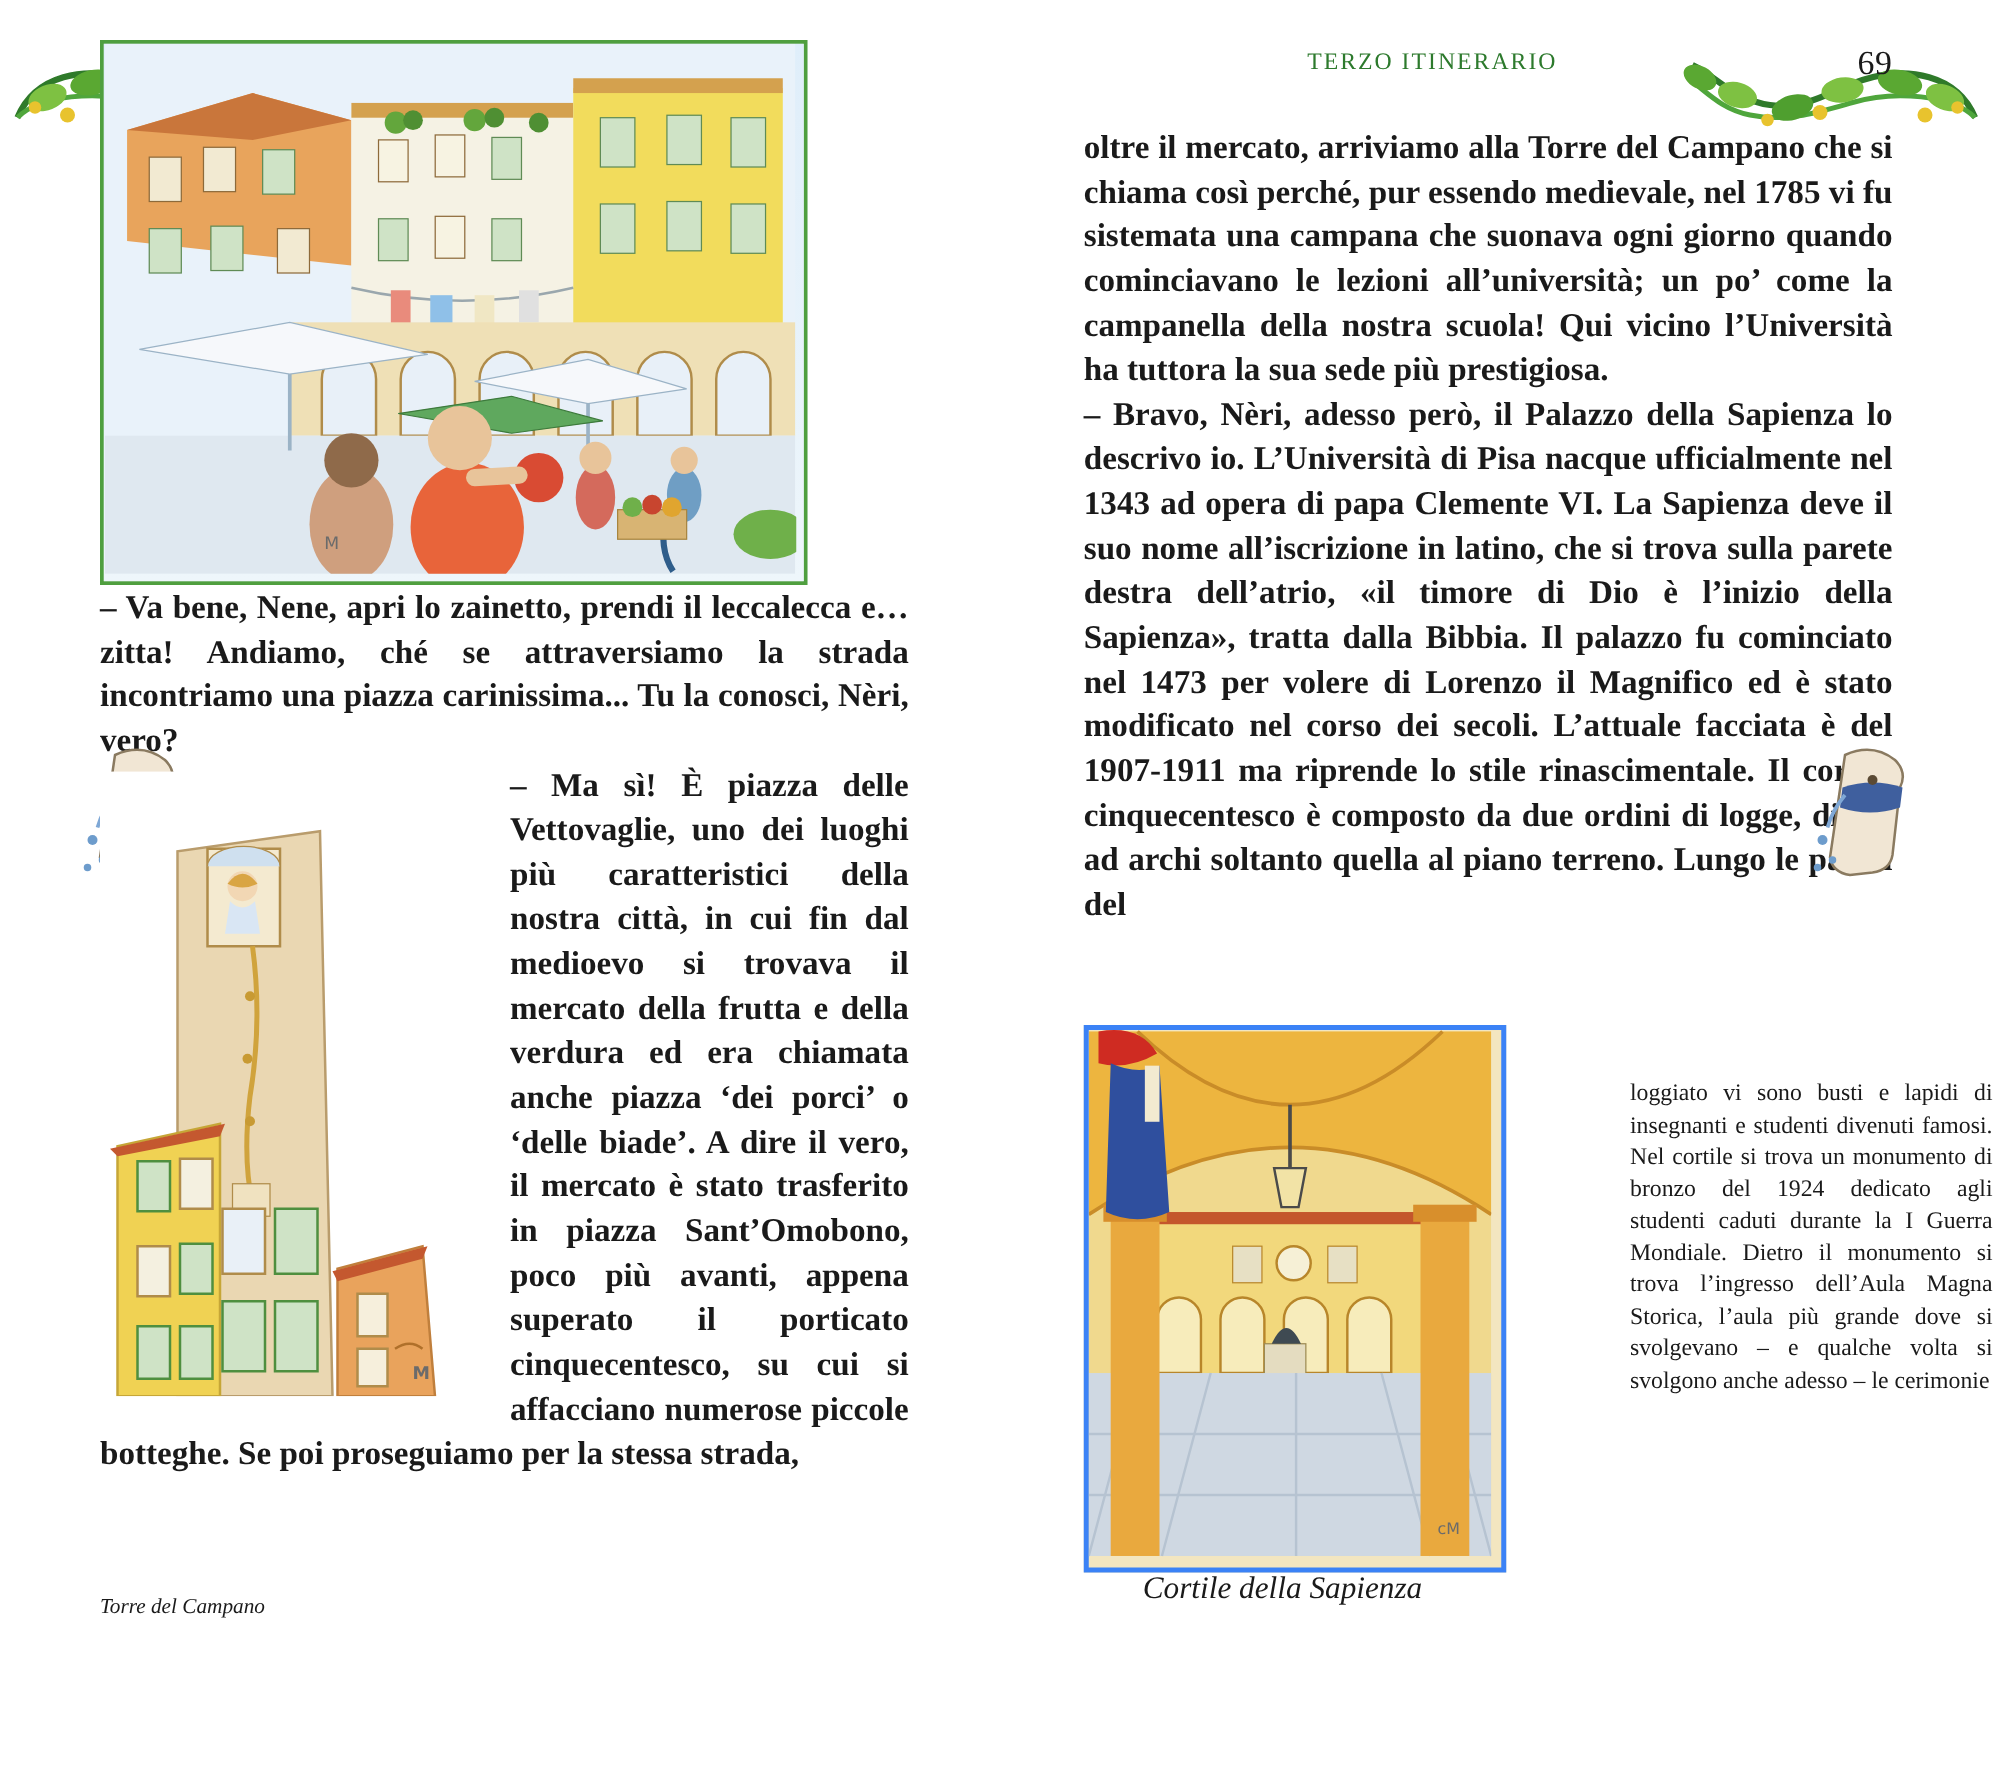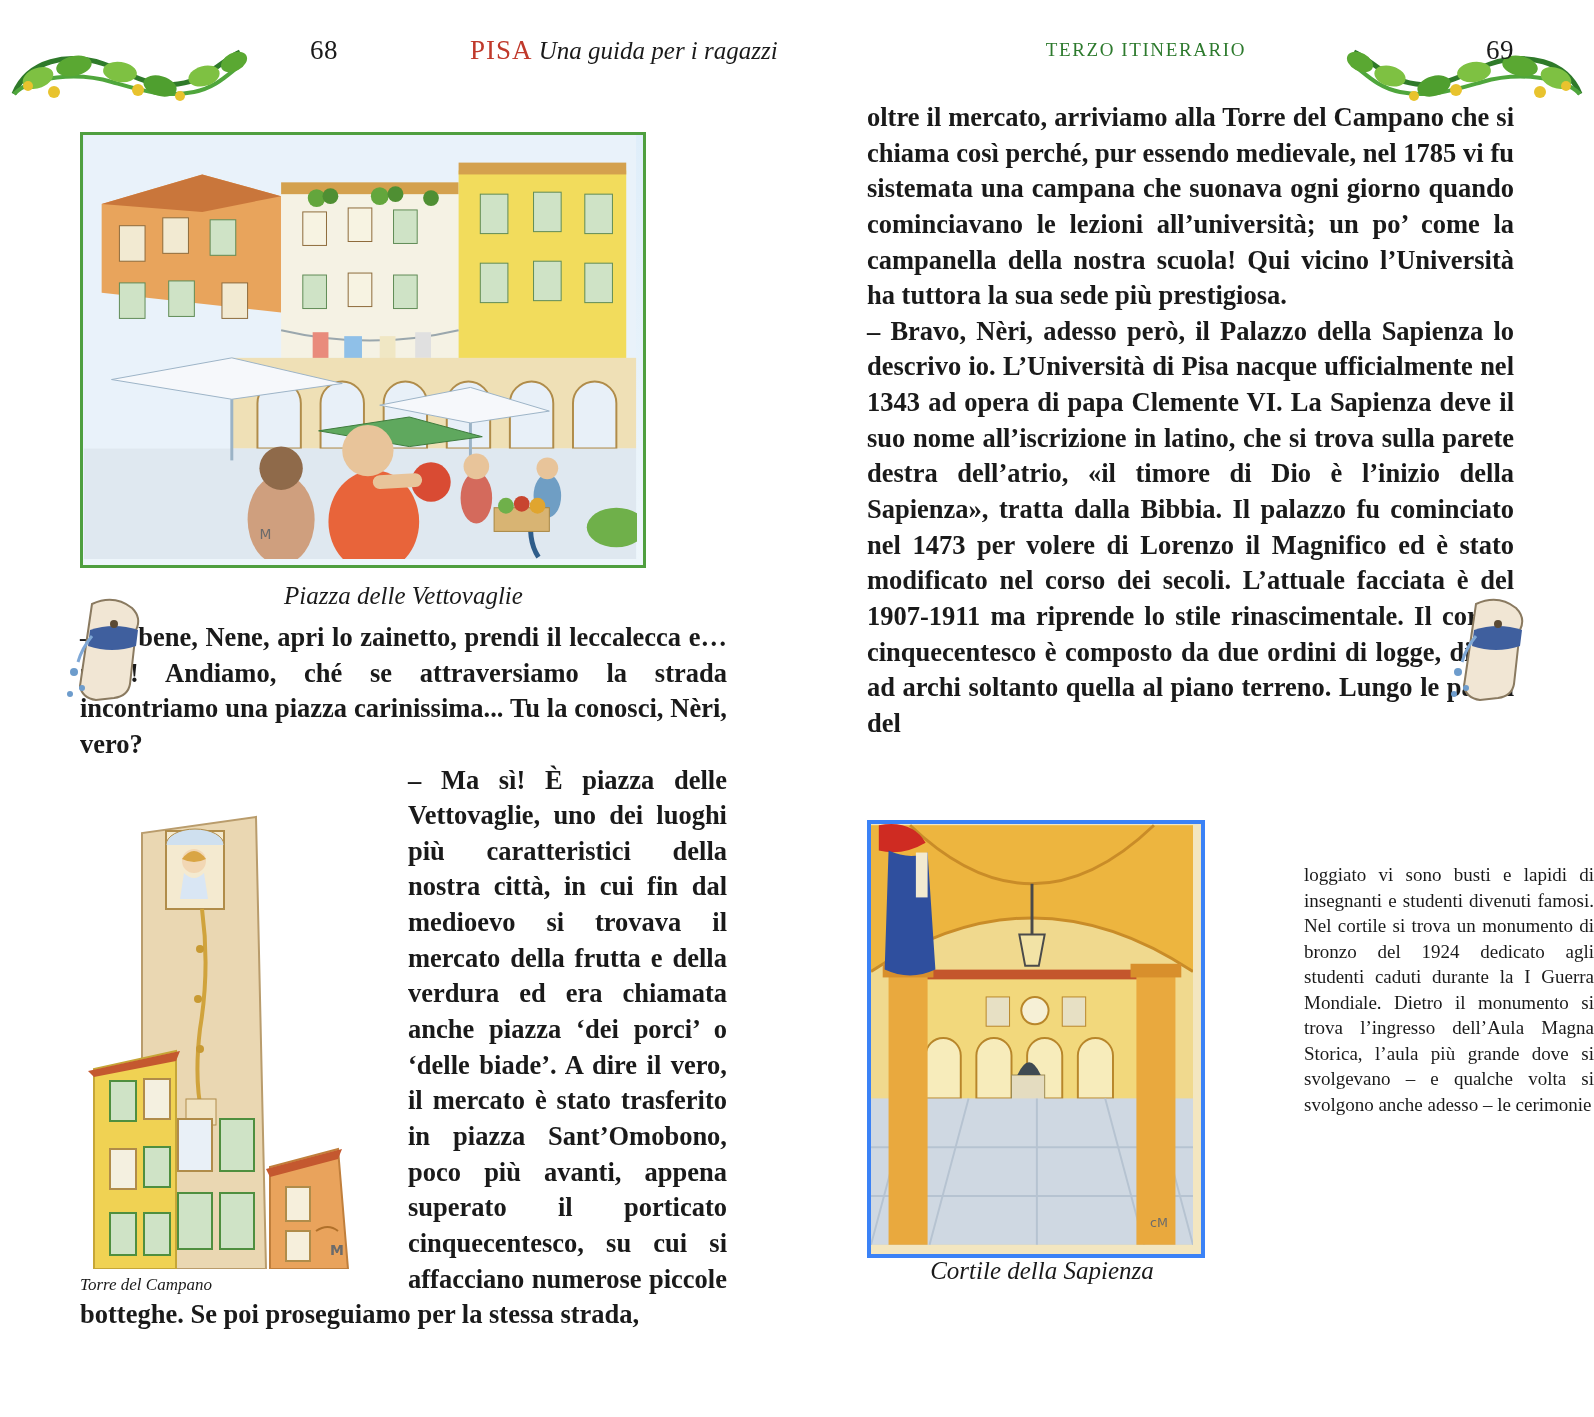--- a/index.html
+++ b/index.html
@@ -178,27 +178,20 @@
       <ellipse cx="112" cy="30" rx="17" ry="10" fill="#7ec142" transform="rotate(8 112 30)"></ellipse>
       <ellipse cx="152" cy="44" rx="17" ry="10" fill="#4f9f2f" transform="rotate(16 152 44)"></ellipse>
       <ellipse cx="196" cy="34" rx="16" ry="10" fill="#7ec142" transform="rotate(-16 196 34)"></ellipse>
       <ellipse cx="226" cy="20" rx="14" ry="9" fill="#5aa832" transform="rotate(-28 226 20)"></ellipse>
       <circle cx="46" cy="50" r="6" fill="#e8c32e"></circle>
       <circle cx="130" cy="48" r="6" fill="#e8c32e"></circle>
       <circle cx="20" cy="44" r="5" fill="#e8c32e"></circle>
       <circle cx="172" cy="54" r="5" fill="#e8c32e"></circle>
     </svg>
 
-    <div class="runhead runhead-left hl-left">
-      <span class="folio">68</span>
-      <span class="runtitle">
-        <span class="brand">PISA</span>
-        <span class="sub">Una guida per i ragazzi</span>
-      </span>
-    </div>
 
     <div class="illus frame-green piazza">
       <div class="sky"></div>
       <svg viewBox="0 0 560 430" width="554" height="424" style="position:absolute;left:0;top:0">
         <rect x="0" y="0" width="560" height="430" fill="#e9f2fa"></rect>
 
         <polygon points="18,160 18,70 120,40 200,62 200,180" fill="#e8a45c"></polygon>
         <polygon points="18,70 120,40 200,62 120,78" fill="#c9763b"></polygon>
         <rect x="36" y="92" width="26" height="36" fill="#f2ead2" stroke="#8d6a3a"></rect>
         <rect x="80" y="84" width="26" height="36" fill="#f2ead2" stroke="#8d6a3a"></rect>
@@ -274,21 +267,20 @@
         <circle cx="428" cy="376" r="8" fill="#6fb04a"></circle>
           <circle cx="444" cy="374" r="8" fill="#c8452f"></circle>
         <circle cx="460" cy="376" r="8" fill="#e0a52f"></circle>
         <ellipse cx="540" cy="398" rx="30" ry="20" fill="#6fb04a"></ellipse>
 
         <path d="M590 278 l22 14 -22 14 z" fill="#1b3a66"></path>
         <path d="M470 500 l24 12 -24 12 z" fill="#1b3a66"></path>
         <text x="178" y="410" font-family="DejaVu Sans, sans-serif" font-size="14" fill="#6b6b6b">M</text>
       </svg>
     </div>
-    <div class="caption">Piazza delle Vettovaglie</div>
 
     <svg class="putto putto-left" viewBox="0 0 86 120">
       <path d="M30 14 q22 -10 40 4 q10 10 4 22 l-6 54 q-2 12 -16 14 l-18 2 q-14 -2 -16 -14 z" fill="#f1e6d4" stroke="#8a7a60" stroke-width="2"></path>
       <path d="M28 40 q24 -8 48 0 l-2 16 q-24 8 -48 0 z" fill="#3f5f9e"></path>
       <circle cx="52" cy="34" r="4" fill="#5b4a34"></circle>
       <path d="M30 46 q-10 12 -14 26" stroke="#7fa8d6" fill="none" stroke-width="3"></path>
       <circle cx="12" cy="82" r="4" fill="#6d9ccc"></circle>
       <circle cx="20" cy="98" r="3" fill="#6d9ccc"></circle>
       <circle cx="8" cy="104" r="3" fill="#6d9ccc"></circle>
     </svg>
@@ -419,16 +411,16 @@
 
         <path d="M8 0 q34 -6 48 18 q-24 14 -48 8 z" fill="#cf2b22"></path>
         <path d="M18 26 q22 10 40 2 l8 120 q-26 12 -52 0 z" fill="#2f4f9e"></path>
         <rect x="46" y="28" width="12" height="46" fill="#f2ead0"></rect>
         <text x="286" y="412" font-family="DejaVu Sans, sans-serif" font-size="13" fill="#6b6b6b">cM</text>
       </svg>
     </div>
 
     <div class="narrow-col" style="top:862px;">loggiato vi sono busti e lapidi di insegnanti e studenti divenuti famosi. Nel cortile si trova un monumento di bronzo del 1924 dedicato agli studenti caduti durante la I Guerra Mondiale. Dietro il monumento si trova l’ingresso dell’Au­la Magna Storica, l’au­la più grande dove si svolgevano – e qualche volta si svolgono anche adesso – le cerimonie</div>
 
-    <div class="caption" style="position:absolute; left:80px; width:330px; bottom:122px;">Cortile della Sapienza</div>
+    <div class="caption" style="position:absolute; left:64px; width:330px; bottom:122px;">Cortile della Sapienza</div>
   </div>
 
 </div>
 
 </body></html>

